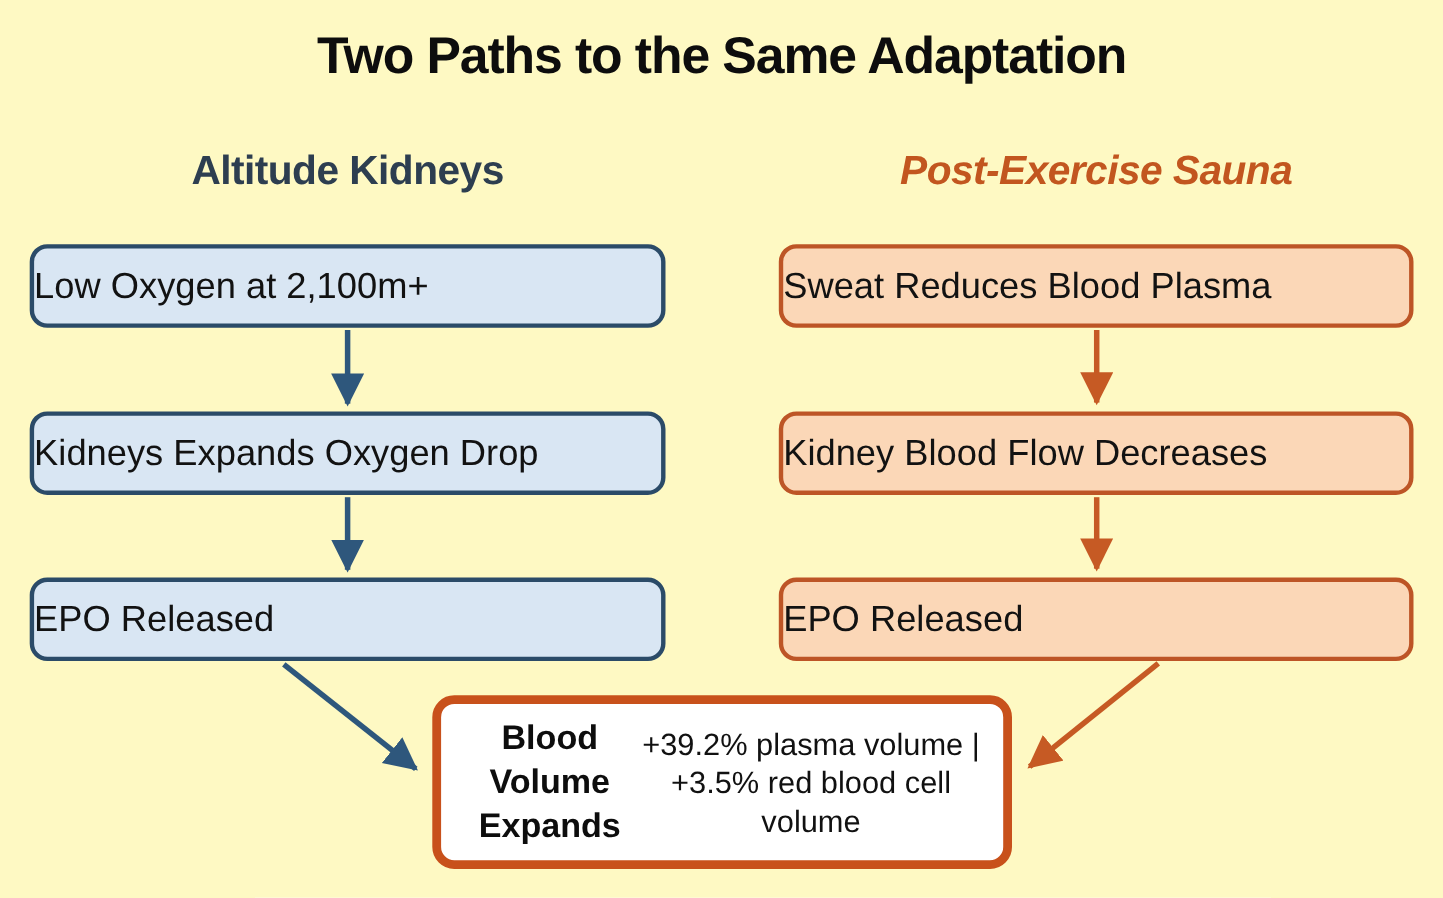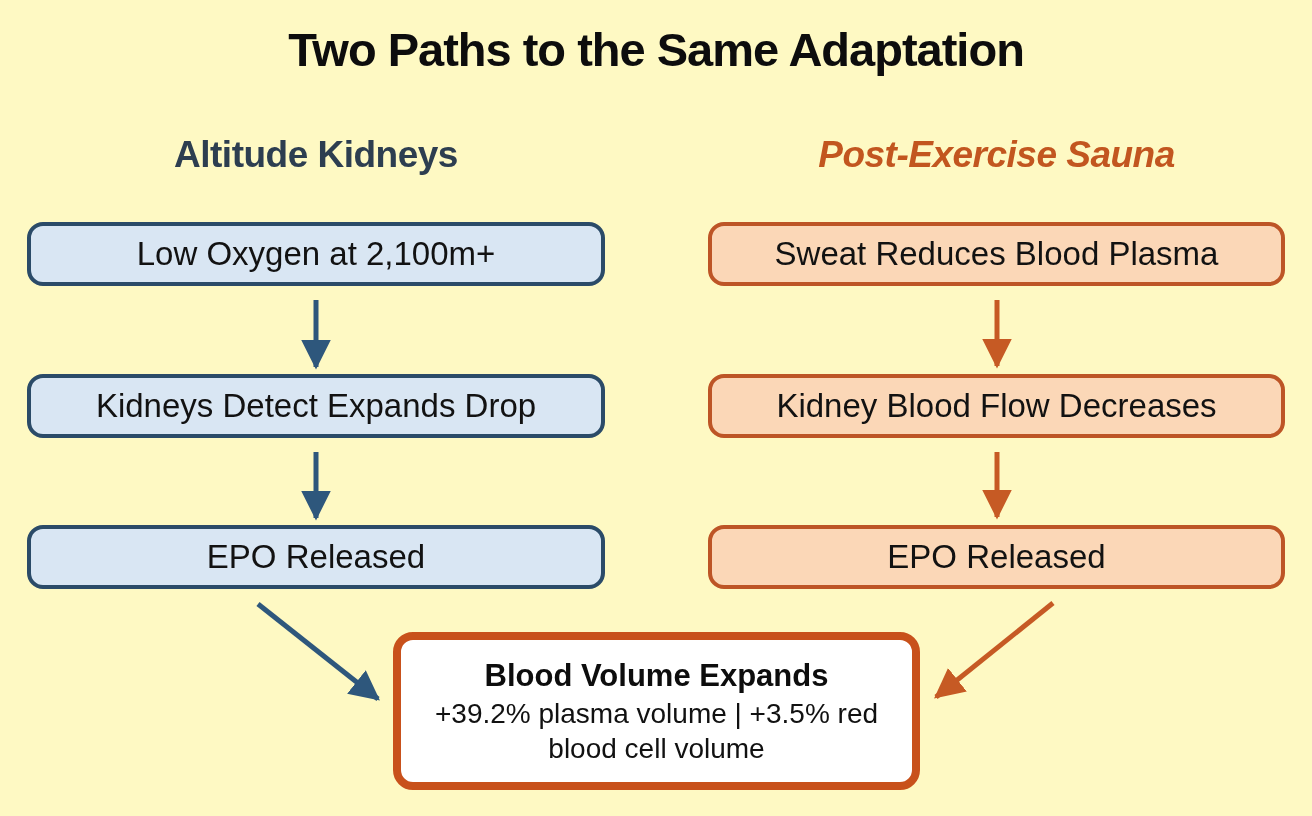--- a/index.html
+++ b/index.html
@@ -33,25 +33,24 @@
     font-size: 37px;
     font-weight: bold;
     letter-spacing: -0.5px;
   }
   .col-header.left { left: 27px; width: 578px; color: #2d3e50; }
   .col-header.right { left: 708px; width: 577px; color: #c2561f; font-style: italic; }
 
   .flow-box {
     position: absolute;
     box-sizing: border-box;
-    height: 64px;
+    height: 76px;
     border-radius: 16px;
     display: flex;
     align-items: center;
-    justify-content: center;
     font-size: 33px;
     color: #121212;
     text-align: center;
   }
   .flow-box.blue {
     left: 27px;
     width: 578px;
     background: #d9e6f3;
     border: 4px solid #2b4b68;
   }
@@ -69,21 +68,21 @@
     position: absolute;
     box-sizing: border-box;
     left: 393px;
     top: 632px;
     width: 527px;
     height: 158px;
     background: #ffffff;
     border: 8px solid #c8511b;
     border-radius: 20px;
     display: flex;
-    flex-direction: column;
+    flex-direction: row;
     align-items: center;
     justify-content: center;
     text-align: center;
     padding: 4px 18px;
   }
   .result-title {
     font-size: 31px;
     font-weight: bold;
     color: #0d0d0d;
     line-height: 1.3;
@@ -108,21 +107,21 @@
 
   <div class="diagram-title">Two Paths to the Same Adaptation</div>
 
   <div class="col-header left">Altitude Kidneys</div>
   <div class="col-header right">Post-Exercise Sauna</div>
 
   <div class="flow-box blue row-1">
     <span>Low Oxygen at 2,100m+</span>
   </div>
   <div class="flow-box blue row-2">
-    <span>Kidneys Detect Expands Drop</span>
+    <span>Kidneys Expands Oxygen Drop</span>
   </div>
   <div class="flow-box blue row-3">
     <span>EPO Released</span>
   </div>
 
   <div class="flow-box orange row-1">
     <span>Sweat Reduces Blood Plasma</span>
   </div>
   <div class="flow-box orange row-2">
     <span>Kidney Blood Flow Decreases</span>

